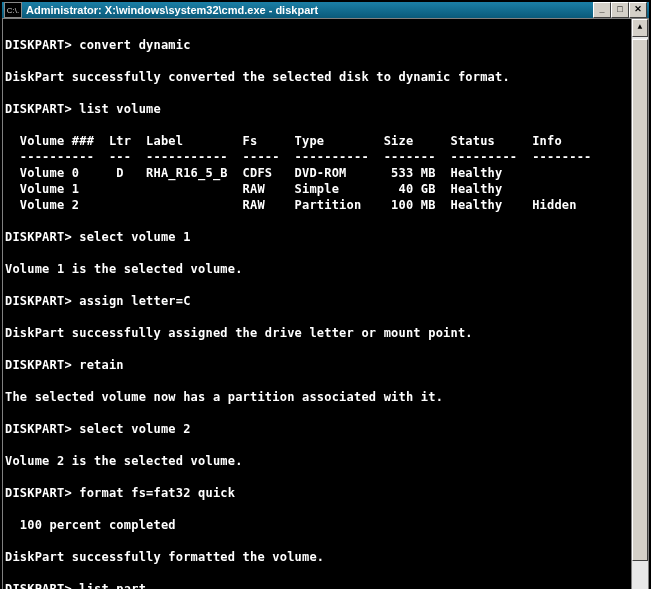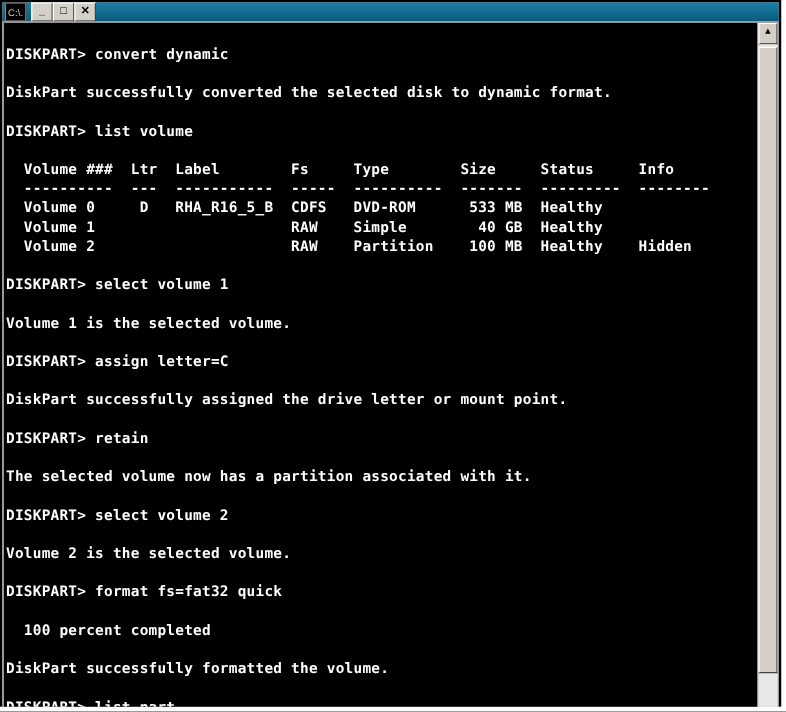--- a/index.html
+++ b/index.html
@@ -112,20 +112,21 @@
     border-right-color:#404040;
     border-bottom-color:#404040;
   }
 </style>
 </head>
 <body>
 
 <div class="window">
   <div class="titlebar">
     <div class="icon">C:\.</div>
+    <div class="title-text">Administrator: X:\windows\system32\cmd.exe - diskpart</div>
     <div class="win-buttons">
       <div class="win-btn">_</div>
       <div class="win-btn">□</div>
       <div class="win-btn">✕</div>
     </div>
   </div>
 
   <div class="content-wrap">
     <div class="term-area">
       <div class="terminal" id="terminal">

